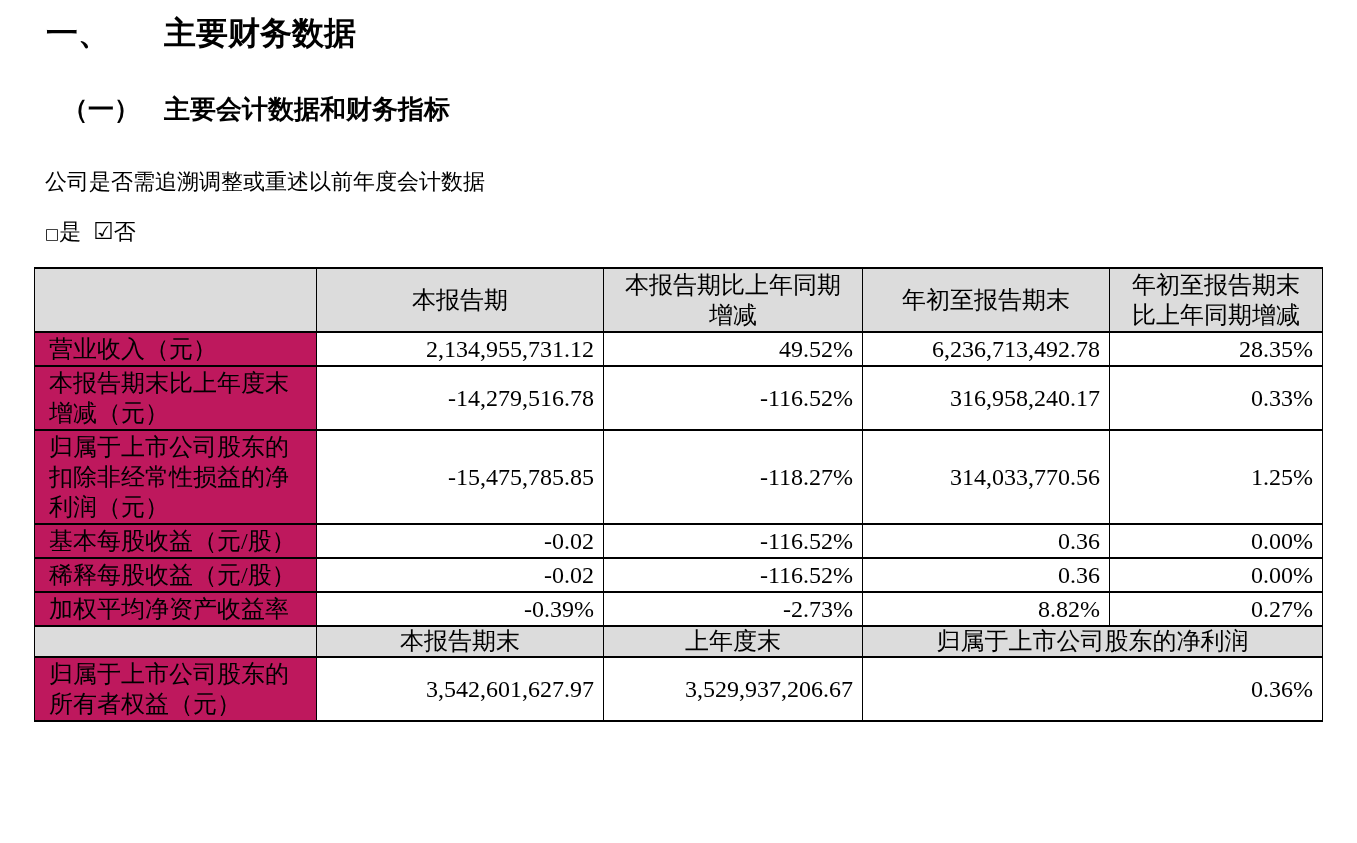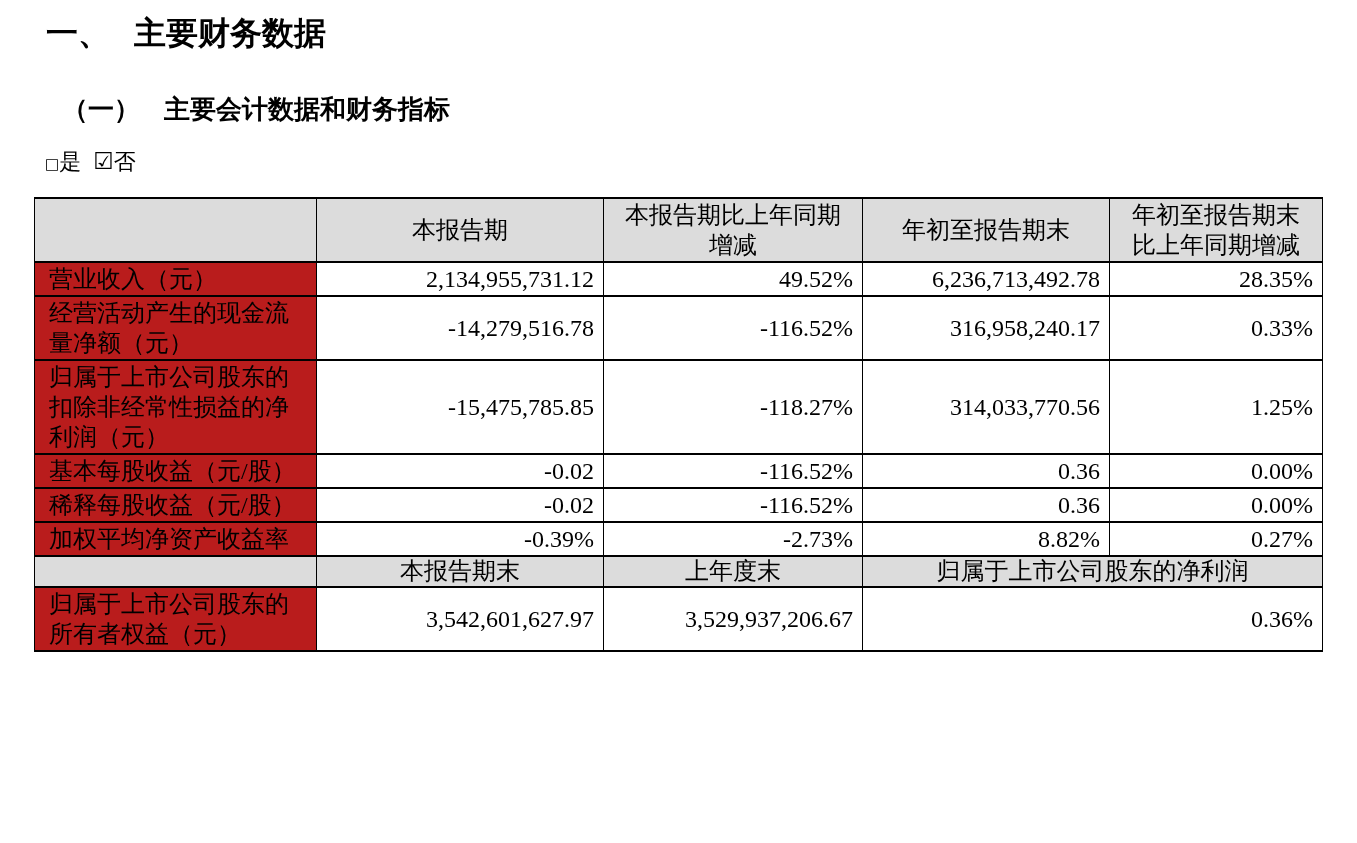--- a/index.html
+++ b/index.html
@@ -15,21 +15,21 @@
     font-family: "Liberation Serif", "DejaVu Serif", serif;
   }
 
   
   .h1 {
     margin: 14px 0 0 46px;
     font-size: 32px;
     line-height: 38px;
     font-weight: bold;
   }
-  .h1 .gap { margin-left: 24px; }
+  .h1 .gap { margin-left: 54px; }
 
   .h2 {
     margin: 42px 0 0 62px;
     font-size: 26px;
     line-height: 32px;
     font-weight: bold;
   }
   .h2 .gap { margin-left: 24px; }
 
   .note {
@@ -70,21 +70,21 @@
     vertical-align: middle;
     padding: 1px 9px;
     overflow: hidden;
   }
   .fin th {
     background: #dcdcdc;
     text-align: center;
     white-space: pre-line;
   }
   .fin td.lbl {
-    background: #b91c1c;
+    background: #be185d;
     text-align: left;
     padding-left: 14px;
     padding-right: 6px;
   }
   .fin td.num { text-align: right; }
   .fin td.dash {
     text-align: center;
     background: #dcdcdc;
   }
   .fin tr.h2row th { line-height: 27px; }
@@ -95,20 +95,21 @@
 <div>
 
   <div class="h1">
     <span>一、</span><span class="gap">主要财务数据</span>
   </div>
 
   <div class="h2">
     <span>（一）</span><span class="gap">主要会计数据和财务指标</span>
   </div>
 
+  <div class="note">公司是否需追溯调整或重述以前年度会计数据</div>
 
   <div class="checkline">
     <span class="cb-unchecked">□</span><span>是</span><span class="cb-no cb-checked">☑</span><span>否</span>
   </div>
 
   <table class="fin">
     <colgroup>
       <col style="width:282px">
         <col style="width:287px">
         <col style="width:259px">
@@ -128,21 +129,21 @@
 
       <tr>
         <td class="lbl">营业收入（元）</td>
         <td class="num">2,134,955,731.12</td>
         <td class="num">49.52%</td>
         <td class="num">6,236,713,492.78</td>
         <td class="num">28.35%</td>
       </tr>
 
       <tr>
-        <td class="lbl">经营活动产生的现金流量净额（元）</td>
+        <td class="lbl">本报告期末比上年度末增减（元）</td>
         <td class="num">-14,279,516.78</td>
         <td class="num">-116.52%</td>
         <td class="num">316,958,240.17</td>
         <td class="num">0.33%</td>
       </tr>
 
       <tr>
         <td class="lbl">归属于上市公司股东的扣除非经常性损益的净利润（元）</td>
         <td class="num">-15,475,785.85</td>
         <td class="num">-118.27%</td>

